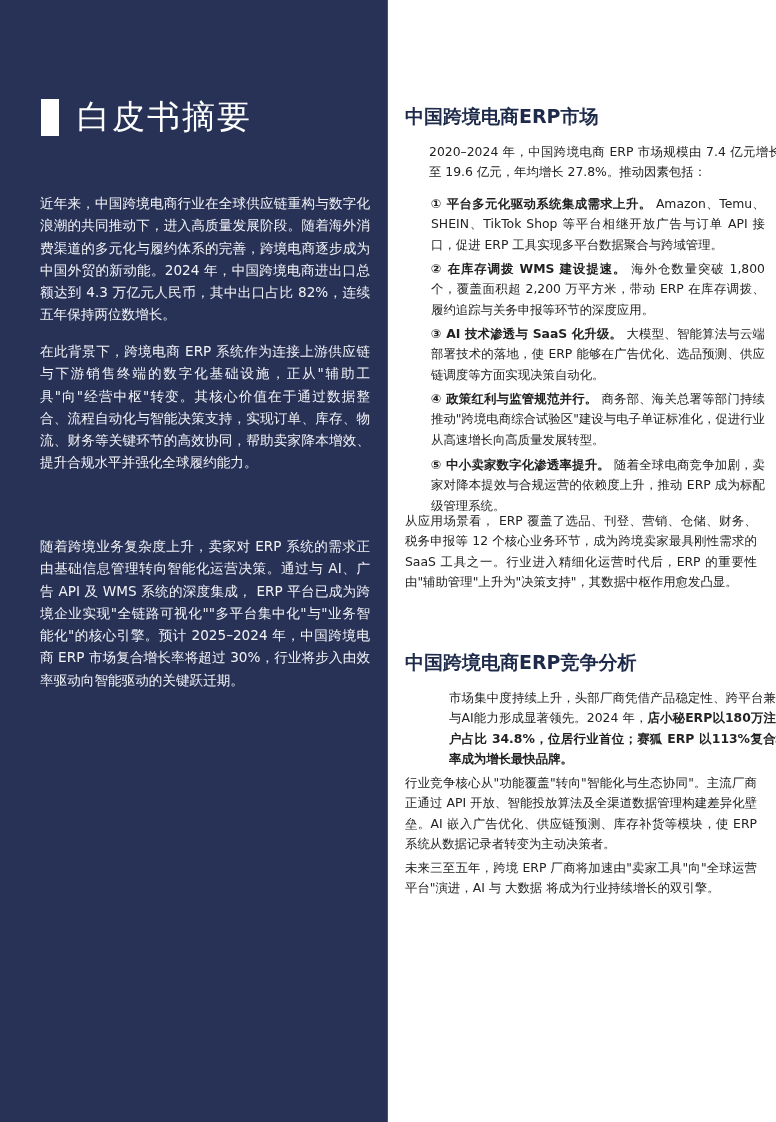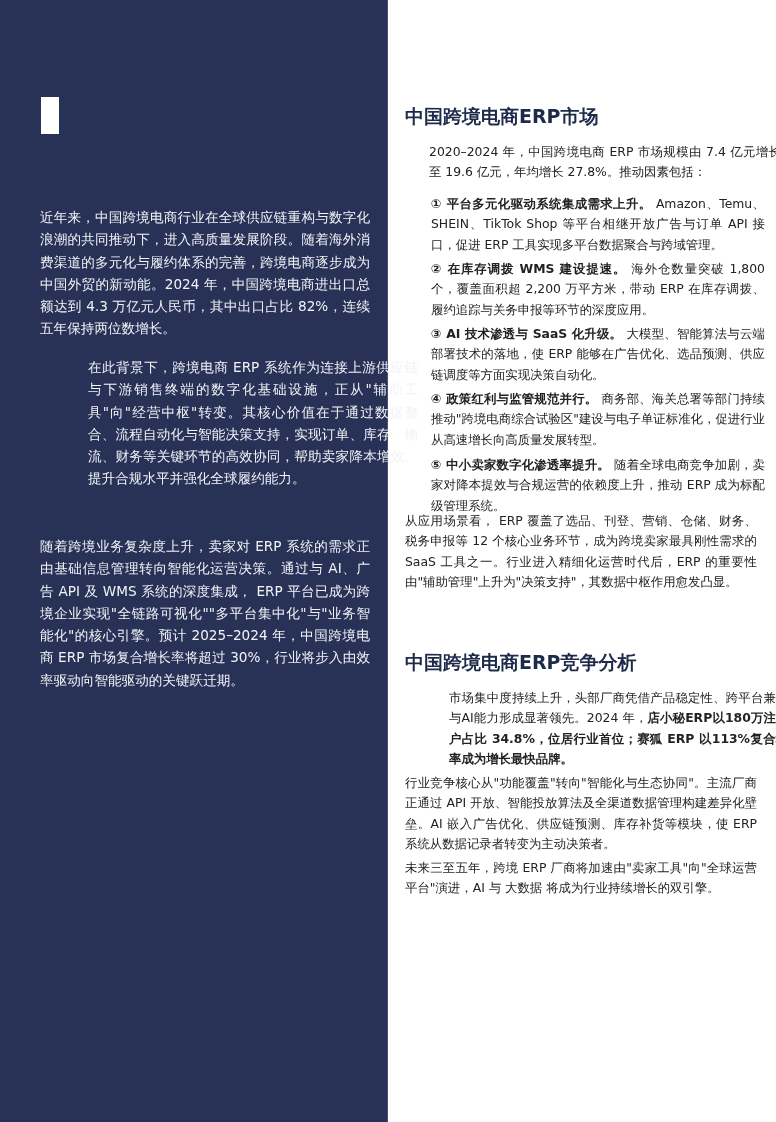--- a/index.html
+++ b/index.html
@@ -18,23 +18,24 @@
   .item { position:absolute; left:423px; width:334px; font-size:12.4px; line-height:20.3px;
           color:#222; margin:8px; text-align:justify; }
   .b { font-weight:bold; }
 </style>
 </head>
 <body>
 
 <div class="left">
   <div class="title-wrap">
     <div class="title-bar"></div>
+    <h1 class="title" style="margin:0;font-weight:normal;">白皮书摘要</h1>
   </div>
-  <p class="lp" style="top:206px;">近年来，中国跨境电商行业在全球供应链重构与数字化浪潮的共同推动下，进入高质量发展阶段。随着海外消费渠道的多元化与履约体系的完善，跨境电商逐步成为中国外贸的新动能。2024 年，中国跨境电商进出口总额达到 4.3 万亿元人民币，其中出口占比 82%，连续五年保持两位数增长。</p>
-  <p class="lp" style="top:356px;margin-left:48px;">在此背景下，跨境电商 ERP 系统作为连接上游供应链与下游销售终端的数字化基础设施，正从"辅助工具"向"经营中枢"转变。其核心价值在于通过数据整合、流程自动化与智能决策支持，实现订单、库存、物流、财务等关键环节的高效协同，帮助卖家降本增效、提升合规水平并强化全球履约能力。</p>
+  <p class="lp" style="top:192px;">近年来，中国跨境电商行业在全球供应链重构与数字化浪潮的共同推动下，进入高质量发展阶段。随着海外消费渠道的多元化与履约体系的完善，跨境电商逐步成为中国外贸的新动能。2024 年，中国跨境电商进出口总额达到 4.3 万亿元人民币，其中出口占比 82%，连续五年保持两位数增长。</p>
+  <p class="lp" style="top:340px;">在此背景下，跨境电商 ERP 系统作为连接上游供应链与下游销售终端的数字化基础设施，正从"辅助工具"向"经营中枢"转变。其核心价值在于通过数据整合、流程自动化与智能决策支持，实现订单、库存、物流、财务等关键环节的高效协同，帮助卖家降本增效、提升合规水平并强化全球履约能力。</p>
   <p class="lp" style="top:535px;">随着跨境业务复杂度上升，卖家对 ERP 系统的需求正由基础信息管理转向智能化运营决策。通过与 AI、广告 API 及 WMS 系统的深度集成， ERP 平台已成为跨境企业实现"全链路可视化""多平台集中化"与"业务智能化"的核心引擎。预计 2025–2024 年，中国跨境电商 ERP 市场复合增长率将超过 30%，行业将步入由效率驱动向智能驱动的关键跃迁期。</p>
 </div>
 
 <h2 class="h2" style="top:104px;">中国跨境电商ERP市场</h2>
 <p class="rp" style="top:142px;margin-left:24px;">2020–2024 年，中国跨境电商 ERP 市场规模由 7.4 亿元增长至 19.6 亿元，年均增长 27.8%。推动因素包括：</p>
 
 <p class="item" style="top:186px;"><span class="b">① 平台多元化驱动系统集成需求上升。</span><span> Amazon、Temu、SHEIN、TikTok Shop 等平台相继开放广告与订单 API 接口，促进 ERP 工具实现多平台数据聚合与跨域管理。</span></p>
 <p class="item" style="top:251px;"><span class="b">② 在库存调拨 WMS 建设提速。</span><span> 海外仓数量突破 1,800 个，覆盖面积超 2,200 万平方米，带动 ERP 在库存调拨、履约追踪与关务申报等环节的深度应用。</span></p>
 <p class="item" style="top:316px;"><span class="b">③ AI 技术渗透与 SaaS 化升级。</span><span> 大模型、智能算法与云端部署技术的落地，使 ERP 能够在广告优化、选品预测、供应链调度等方面实现决策自动化。</span></p>
 <p class="item" style="top:381px;"><span class="b">④ 政策红利与监管规范并行。</span><span> 商务部、海关总署等部门持续推动"跨境电商综合试验区"建设与电子单证标准化，促进行业从高速增长向高质量发展转型。</span></p>

